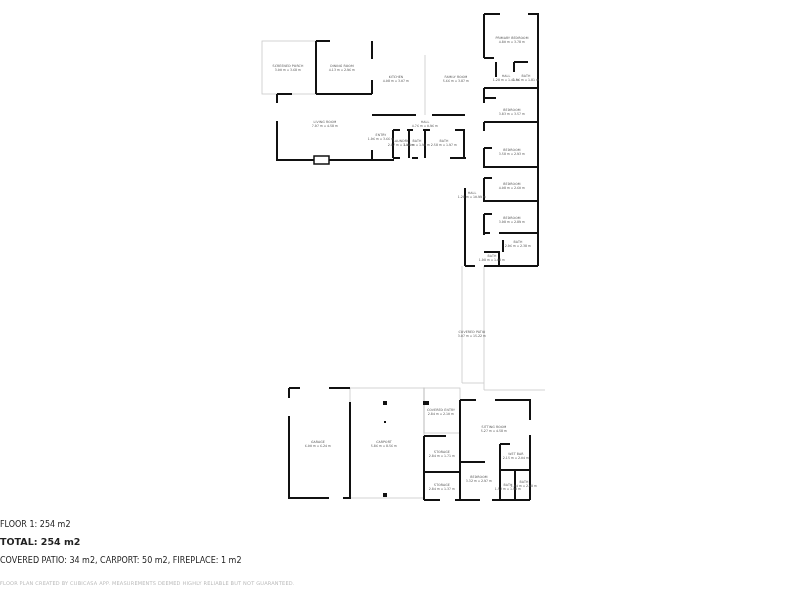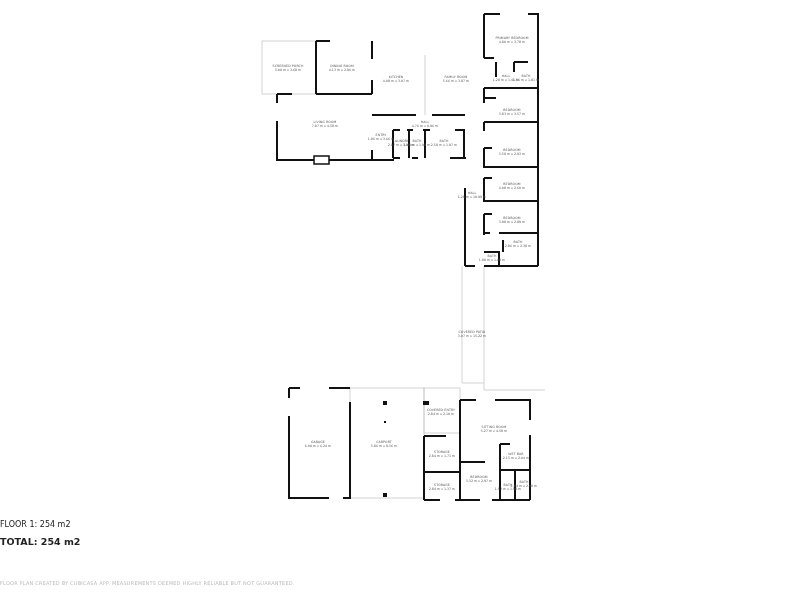--- a/index.html
+++ b/index.html
@@ -243,14 +243,15 @@
     </div>
   <div class="room" style="left:524px;top:484px">
       <span class="name">Bath</span>
       <span class="dim">1.04 m x 2.08 m</span>
     </div>
 </div>
 
 <div class="summary total">TOTAL: 254 m2</div>
 <div class="summary floor1">FLOOR 1: 254 m2</div>
 <div class="summary excl">
+  <div>COVERED PATIO: 34 m2, CARPORT: 50 m2, FIREPLACE: 1 m2</div>
 </div>
 <div class="summary credit">FLOOR PLAN CREATED BY CUBICASA APP. MEASUREMENTS DEEMED HIGHLY RELIABLE BUT NOT GUARANTEED.</div>
 
 </body></html>

